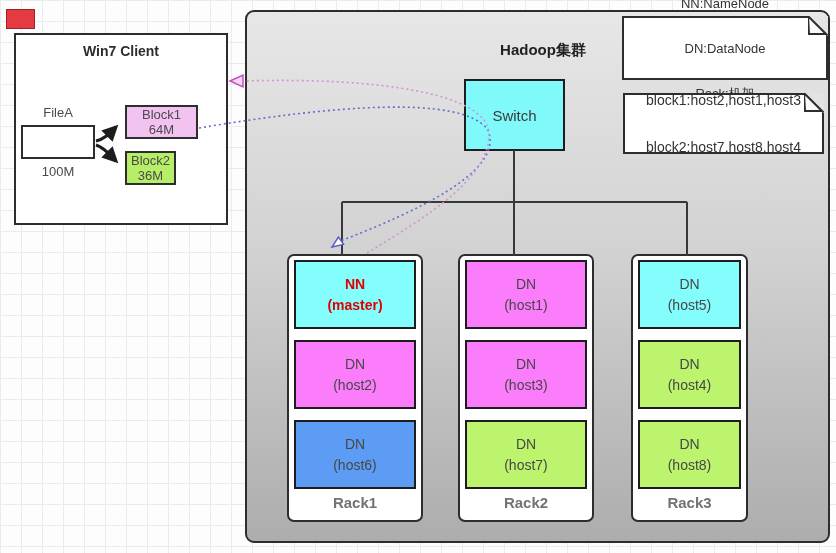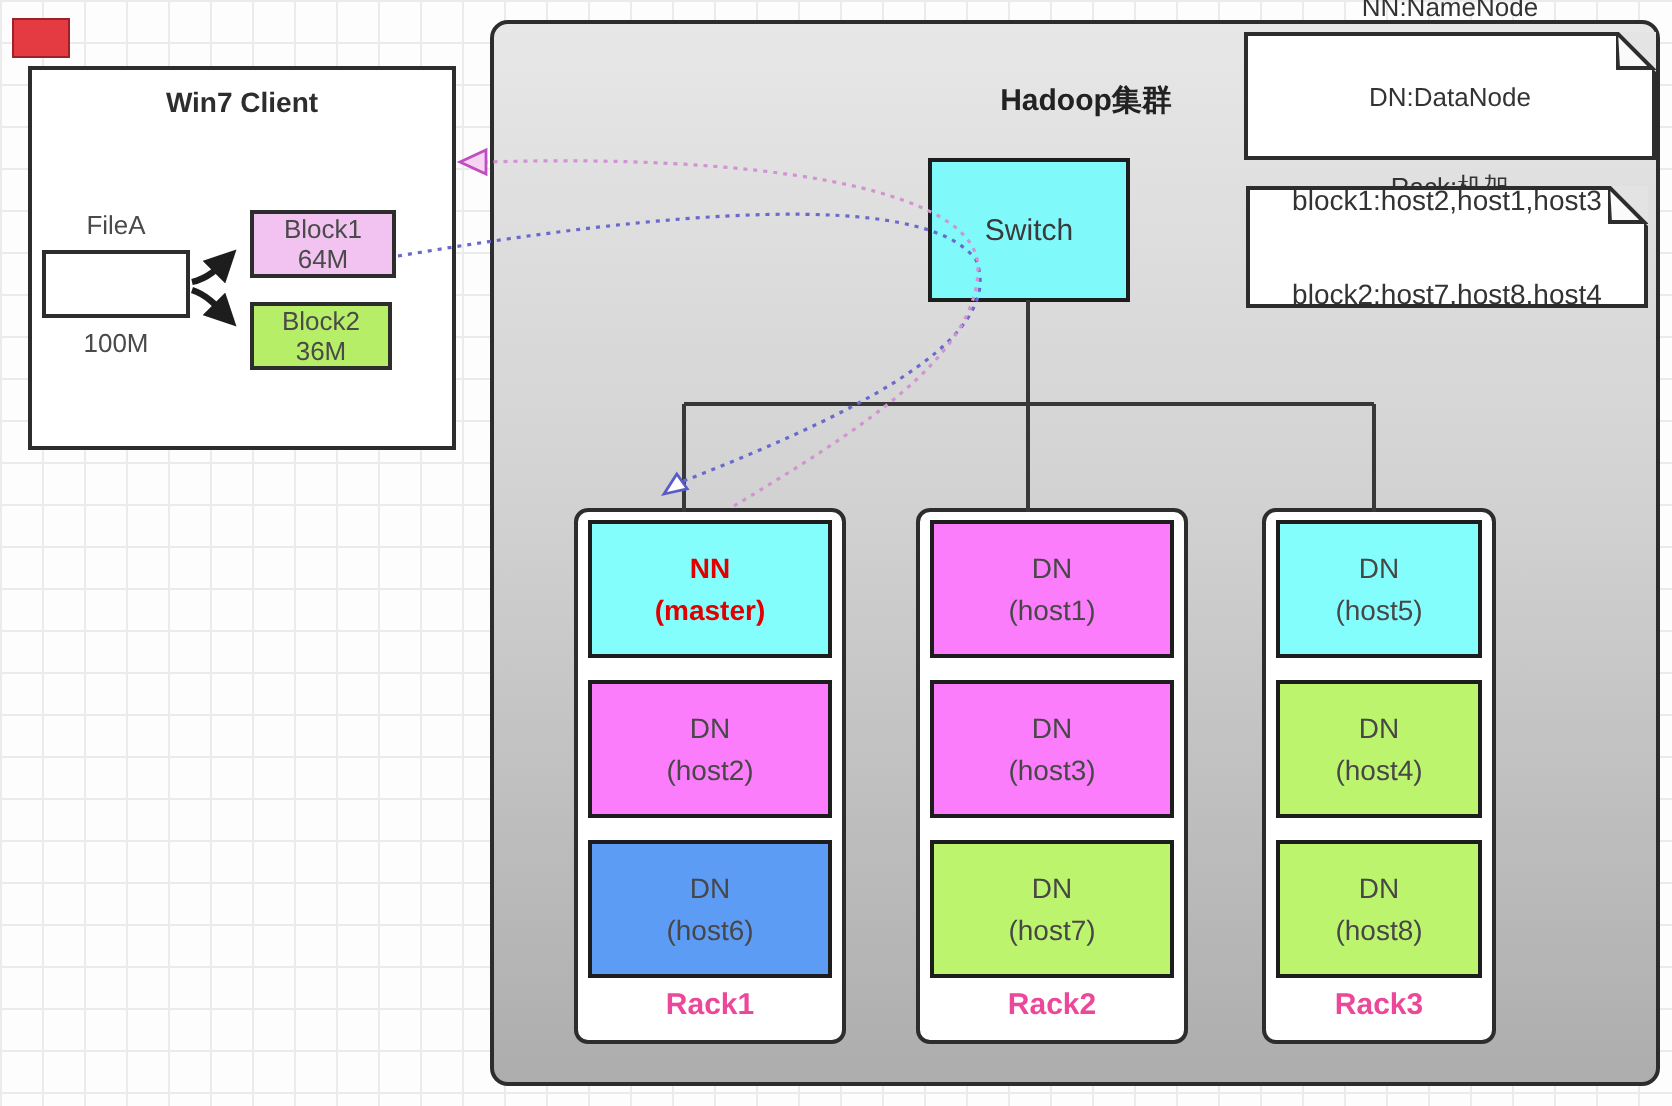--- a/index.html
+++ b/index.html
@@ -14,21 +14,21 @@
   
   .client-box{position:absolute;left:14px;top:33px;width:214px;height:192px;
     background:#fff;border:2px solid #2d2d2d;box-sizing:border-box;text-decoration:underline;}
   .client-title{position:absolute;left:0;top:8px;width:100%;text-align:center;
     font-weight:bold;font-size:14px;color:#2d2d2d;}
   .mini-box{position:absolute;box-sizing:border-box;border:2px solid #2d2d2d;
     display:flex;flex-direction:column;justify-content:center;align-items:center;
     font-size:13px;color:#4a4a4a;line-height:15px;}
   .filea{left:21px;top:125px;width:74px;height:34px;background:#fff;gap:44px;}
   .block1{left:125px;top:105px;width:73px;height:34px;background:#f2c3f0;}
-  .block2{left:125px;top:151px;width:71px;height:34px;background:#b7ee68;}
+  .block2{left:125px;top:151px;width:51px;height:34px;background:#b7ee68;}
   
   .hadoop-box{position:absolute;left:245px;top:10px;width:585px;height:533px;
     box-sizing:border-box;border:2px solid #2d2d2d;border-radius:9px;
     background:linear-gradient(180deg,#e7e7e7 0%,#d2d2d2 45%,#adadad 100%);}
   .hadoop-title{position:absolute;left:196px;top:29px;width:200px;text-align:center;
     font-weight:bold;font-size:15px;color:#222;}
   .note{position:absolute;background:#fff;border:2px solid #2d2d2d;box-sizing:border-box;
     display:flex;flex-direction:column;justify-content:center;align-items:center;
     color:#333;gap:28px;}
   .note .fold{position:absolute;top:-2px;right:-2px;}
@@ -43,21 +43,21 @@
     background:#fff;border:2px solid #2d2d2d;border-radius:7px;}
   .rack1{left:40px;} .rack2{left:211px;} .rack3{left:384px;width:117px;}
   .node{position:absolute;left:5px;right:5px;height:69px;box-sizing:border-box;
     border:2px solid #1d1d1d;display:flex;flex-direction:column;justify-content:center;
     align-items:center;font-size:14px;color:#474747;line-height:21px;}
   .node.n1{top:4px;} .node.n2{top:84px;} .node.n3{top:164px;}
   .node-cyan{background:#84fdfd;} .node-magenta{background:#fb7dfb;}
   .node-green{background:#bdf46e;} .node-blue{background:#5c9cf4;}
   .node-nn{font-weight:bold;color:#e00000;}
   .rack-label{position:absolute;left:0;top:238px;width:100%;text-align:center;
-    font-weight:bold;font-size:15px;color:#ec4899;}
+    font-weight:bold;font-size:15px;color:#737373;}
   
   .overlay{position:absolute;left:0;top:0;width:836px;height:553px;
     pointer-events:none;z-index:10;}
 </style>
 </head>
 <body>
 
 <div class="stage">
 
   <div class="red-marker"></div>

